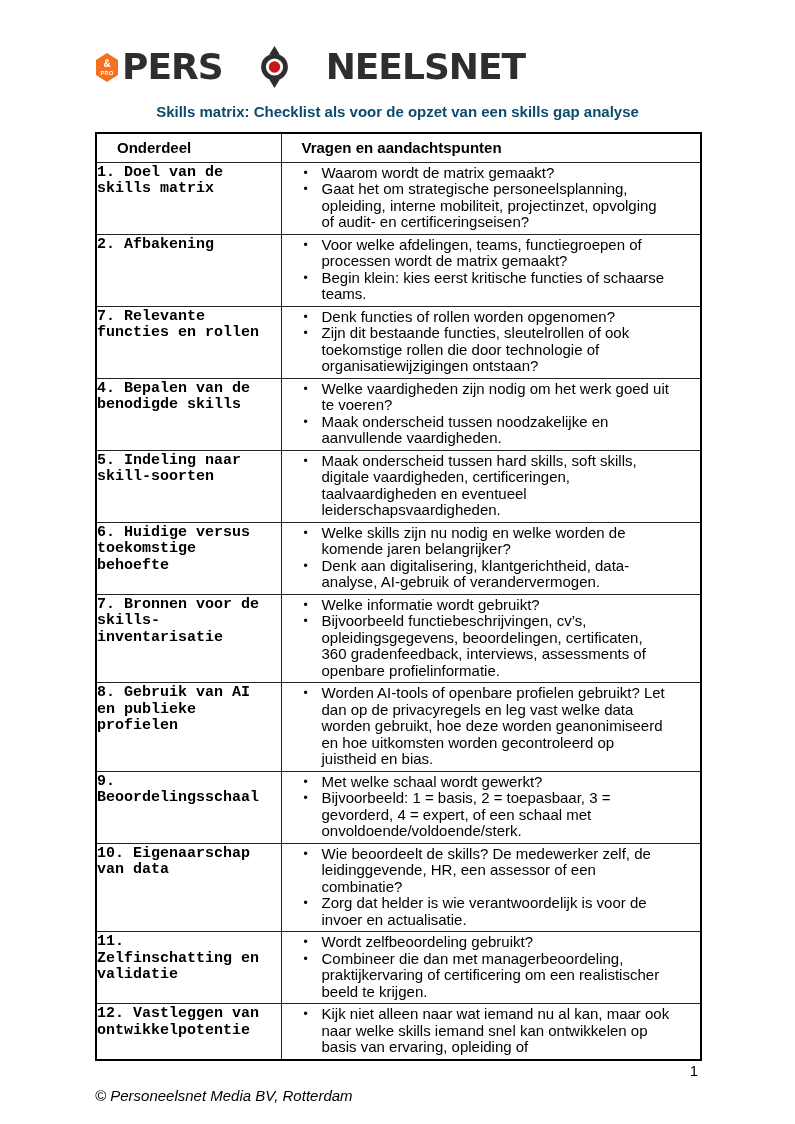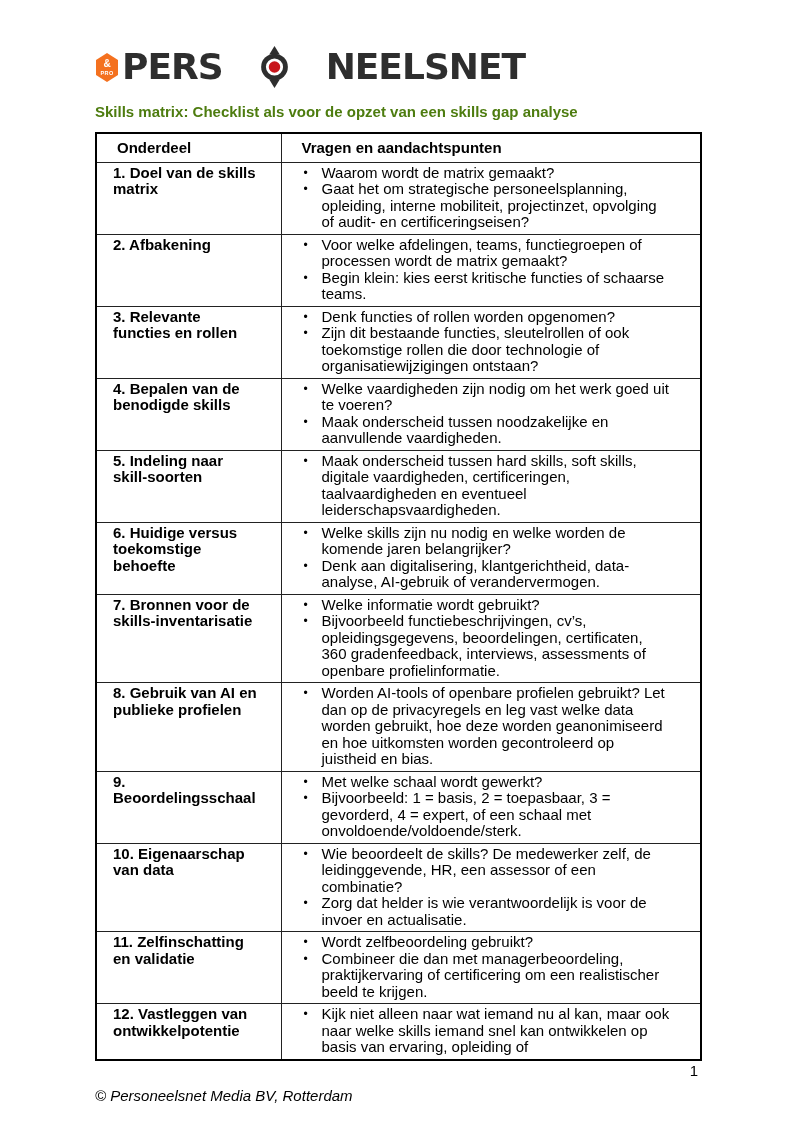--- a/index.html
+++ b/index.html
@@ -21,33 +21,33 @@
     font-weight:bold; font-size:36px; letter-spacing:-1px;
     color:var(--logo-dark,#2e2e2e); line-height:1;
     white-space:nowrap;
     gap:36px;
   }
   .o-glyph { margin:0 1px; flex:none; }
   .o-dark { fill:var(--logo-dark,#2e2e2e); }
   .o-red  { fill:var(--logo-red,#c8161c); }
 
   
-  .title { font-size:15px; font-weight:bold; margin:15px 0 12px 0; color:#4d7c0f; }
+  .title { font-size:15px; font-weight:bold; margin:15px 0 12px 0; color:#0c4a6e;text-align:center; }
 
   
   table.checklist {
     border-collapse:collapse; table-layout:fixed;
     width:605px; border:2px solid #000;
     font-size:15px; line-height:16.5px;
   }
   table.checklist th, table.checklist td {
     border:1px solid #222; vertical-align:top; text-align:left;
   }
   th.h1, th.h2 { font-size:15px; font-weight:bold; padding:6px 8px 5px 20px; }
-  td.c1 { width:185px; padding:2px 20px 3px 16px; font-weight:bold; overflow-wrap:break-word; word-break:break-word; }
+  td.c1 { width:185px; padding:2px 20px 3px 0; font-weight:bold; overflow-wrap:break-word; word-break:break-word;font-family:Liberation Mono, monospace; }
   td.c2 { width:420px; padding:2px 30px 3px 0; }
   .point { display:flex; padding-left:22px; }
   .bullet { width:18px; flex:none; font-size:12px; line-height:16.5px; }
   .pt-text { flex:1; }
 
   
   .below { width:605px; }
   .pagenum { text-align:right; font-size:15px; line-height:16px; margin-top:2px; padding-right:2px; }
   .copyright { font-size:15px; font-style:italic; line-height:17px; margin-top:8px; }
 </style>
@@ -115,21 +115,21 @@
               </div>
               <div class="point">
                 <span class="bullet">•</span>
                 <span class="pt-text">Begin klein: kies eerst kritische functies of schaarse teams.</span>
               </div>
             </div>
     </td>
   </tr>
 
   <tr>
-    <td class="c1">3. Relevante functies en rollen</td>
+    <td class="c1">7. Relevante functies en rollen</td>
     <td class="c2">
       <div class="points">
               <div class="point">
                 <span class="bullet">•</span>
                 <span class="pt-text">Denk functies of rollen worden opgenomen?</span>
               </div>
               <div class="point">
                 <span class="bullet">•</span>
                 <span class="pt-text">Zijn dit bestaande functies, sleutelrollen of ook toekomstige rollen die door technologie of organisatiewijzigingen ontstaan?</span>
               </div>

